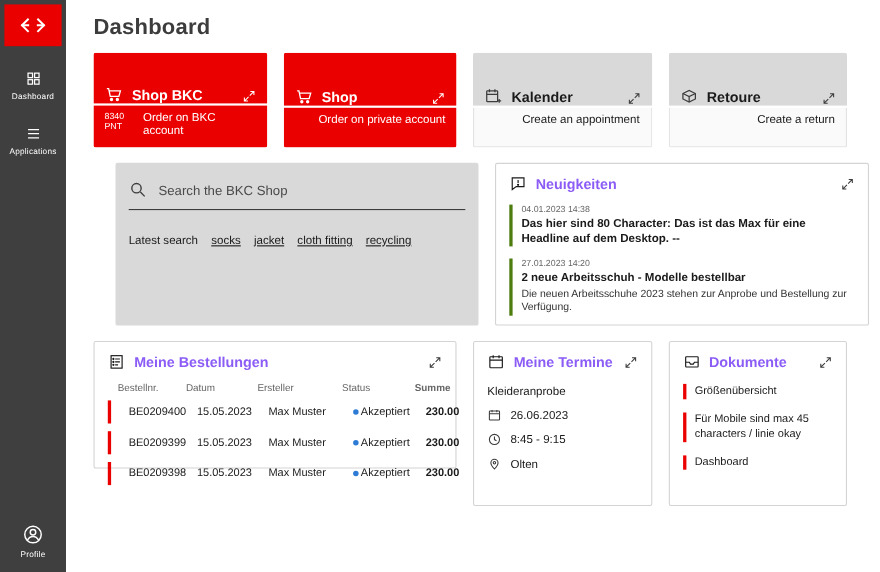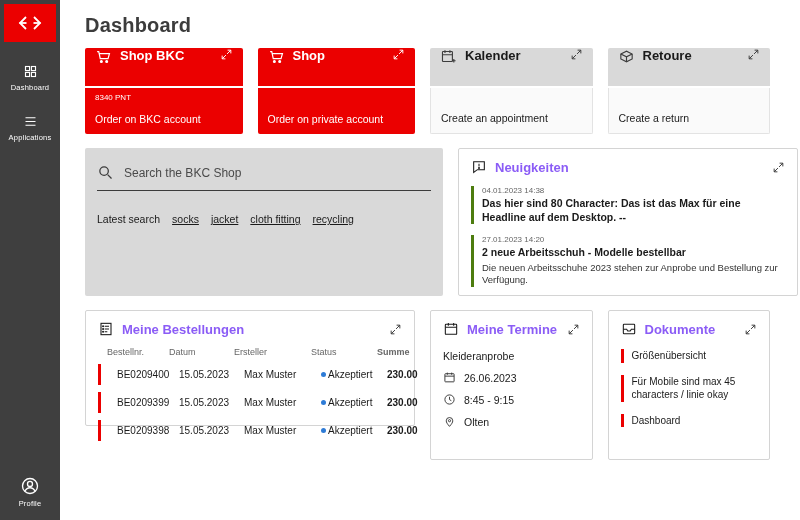--- a/index.html
+++ b/index.html
@@ -25,40 +25,40 @@
   .topbar { height: 46px; padding: 14px 0 0 25px; }
   .page-title { font-size: 20px; font-weight: 700; color: #3c3c3c; letter-spacing: .2px; }
   .content { padding: 2px 30px 0 25px; }
   .row { display: flex; gap: 15px; margin-bottom: 14px; }
   .half-left { width: 330px; display: flex; gap: 15px; }
   .half-right { width: 340px; display: flex; gap: 15px; }
 
   
   .tile { flex: 1; display: flex; flex-direction: column; gap: 2px; height: 86px;
           cursor: pointer; border-radius: 2px; overflow: hidden; }
-  .tile-top { height: 38px; display: flex; align-items: flex-start; gap: 8px; padding: 0 10px; }
-  .tile-bottom { flex: 1; display: flex; flex-direction: column; justify-content: flex-end;
+  .tile-top { height: 48px; display: flex; align-items: flex-end; gap: 8px; padding: 0 10px; }
+  .tile-bottom { flex: 1; display: flex; flex-direction: row; justify-content: flex-end;
                  padding: 5px 10px 9px; }
   .tile-bottom.with-pnt { justify-content: space-between; }
   .tile.red .tile-top, .tile.red .tile-bottom { background: #eb0000; color: #ffffff; }
   .tile.gray .tile-top { background: #d9d9d9; color: #1a1a1a; }
   .tile.gray .tile-bottom { background: #fafafa; border: 1px solid #e3e3e3; border-top: none; color: #1a1a1a; }
   .tile-title { font-size: 13px; font-weight: 700; }
   .tile-sub { font-size: 10.5px; }
   .tile-pnt { font-size: 8px; }
   .expand { margin-left: auto; display: flex; }
 
   
   .panel { background: #fff; border: 1px solid #d4d4d4; border-radius: 2px; padding: 10px 12px; }
   .panel-header { display: flex; align-items: center; gap: 8px; color: #8b5cf6; }
   .panel-title { font-size: 13px; font-weight: 700; }
 
   
-  .search-card { width: 358px; height: 148px; background: #d9d9d9; border-radius: 2px;
-                 padding: 16px 12px 12px; }
+  .search-card { width: 330px; height: 148px; background: #d9d9d9; border-radius: 2px;
+                 padding: 16px 12px 12px; margin-left: 20px; }
   .search-row { display: flex; align-items: center; gap: 10px;
                 border-bottom: 1px solid #3c3c3c; padding-bottom: 9px; color: #3c3c3c; }
   .search-input { flex: 1; background: transparent; border: 0; outline: 0;
                   font: 12px "Liberation Sans", sans-serif; color: #333; }
   .search-input::placeholder { color: #4a4a4a; }
   .tags { display: flex; align-items: center; gap: 12px; flex-wrap: wrap;
           margin-top: 22px; font-size: 10.5px; color: #1a1a1a; }
   .tag { text-decoration: underline; cursor: pointer; }
 
   

